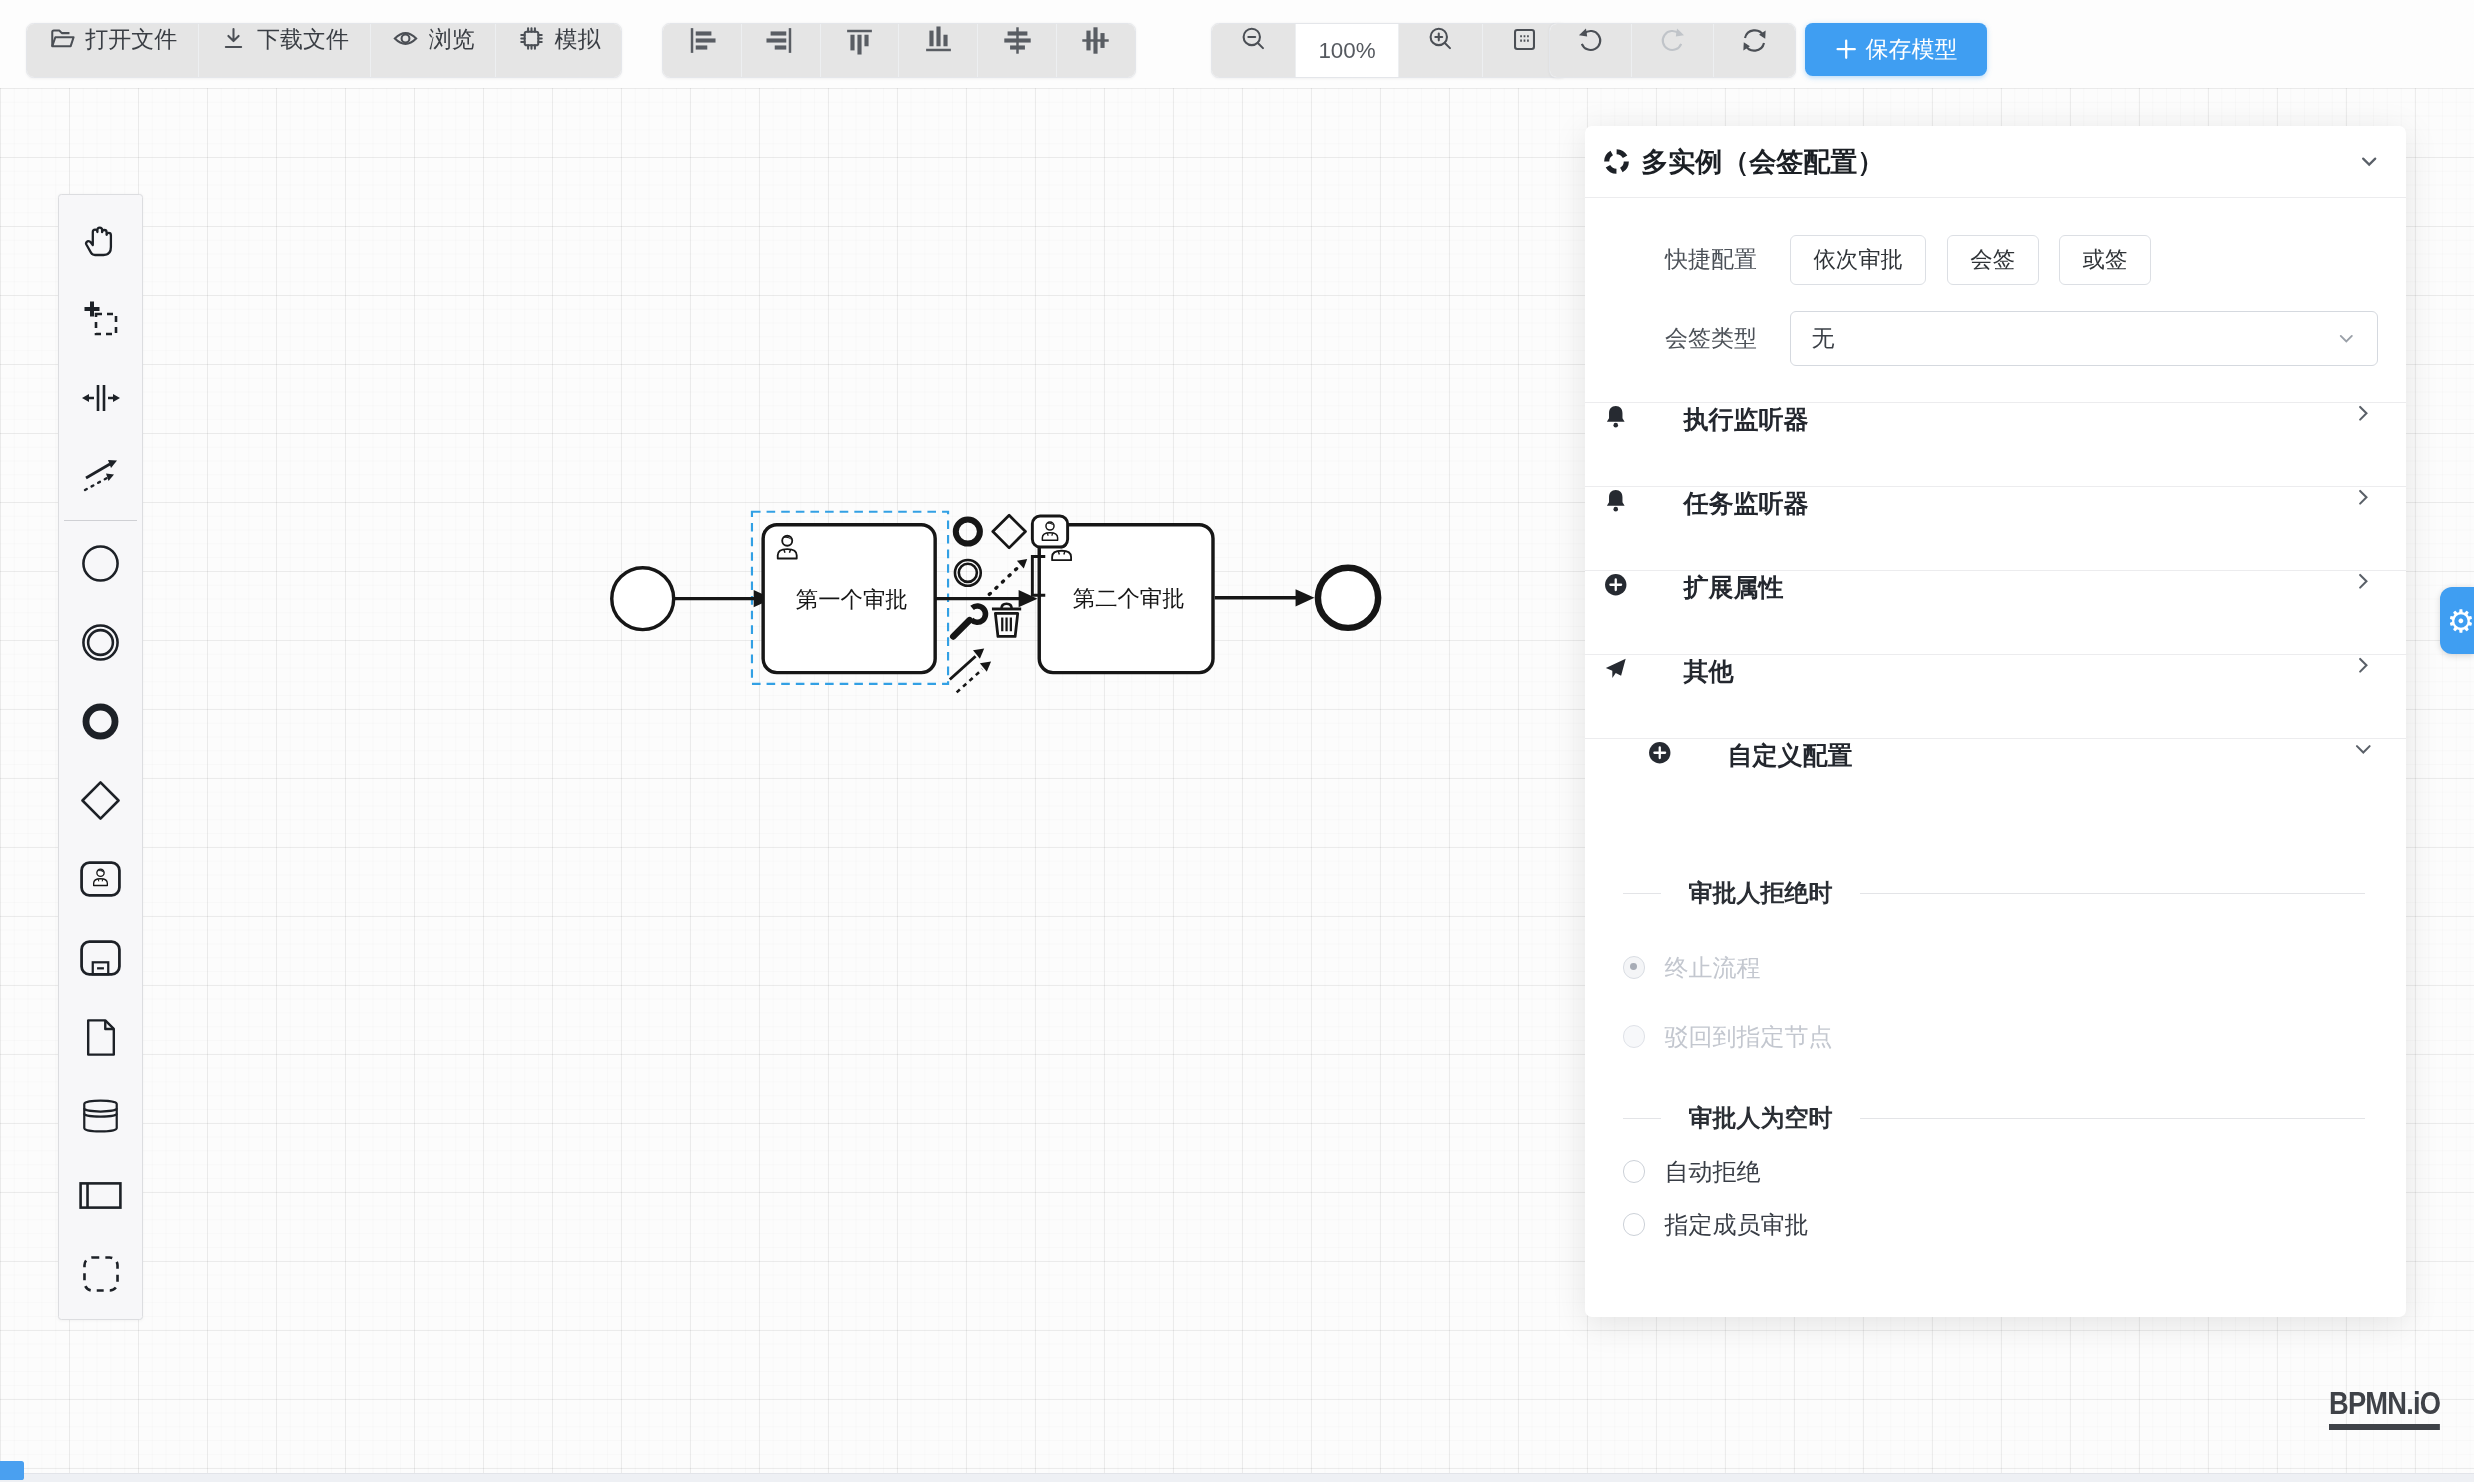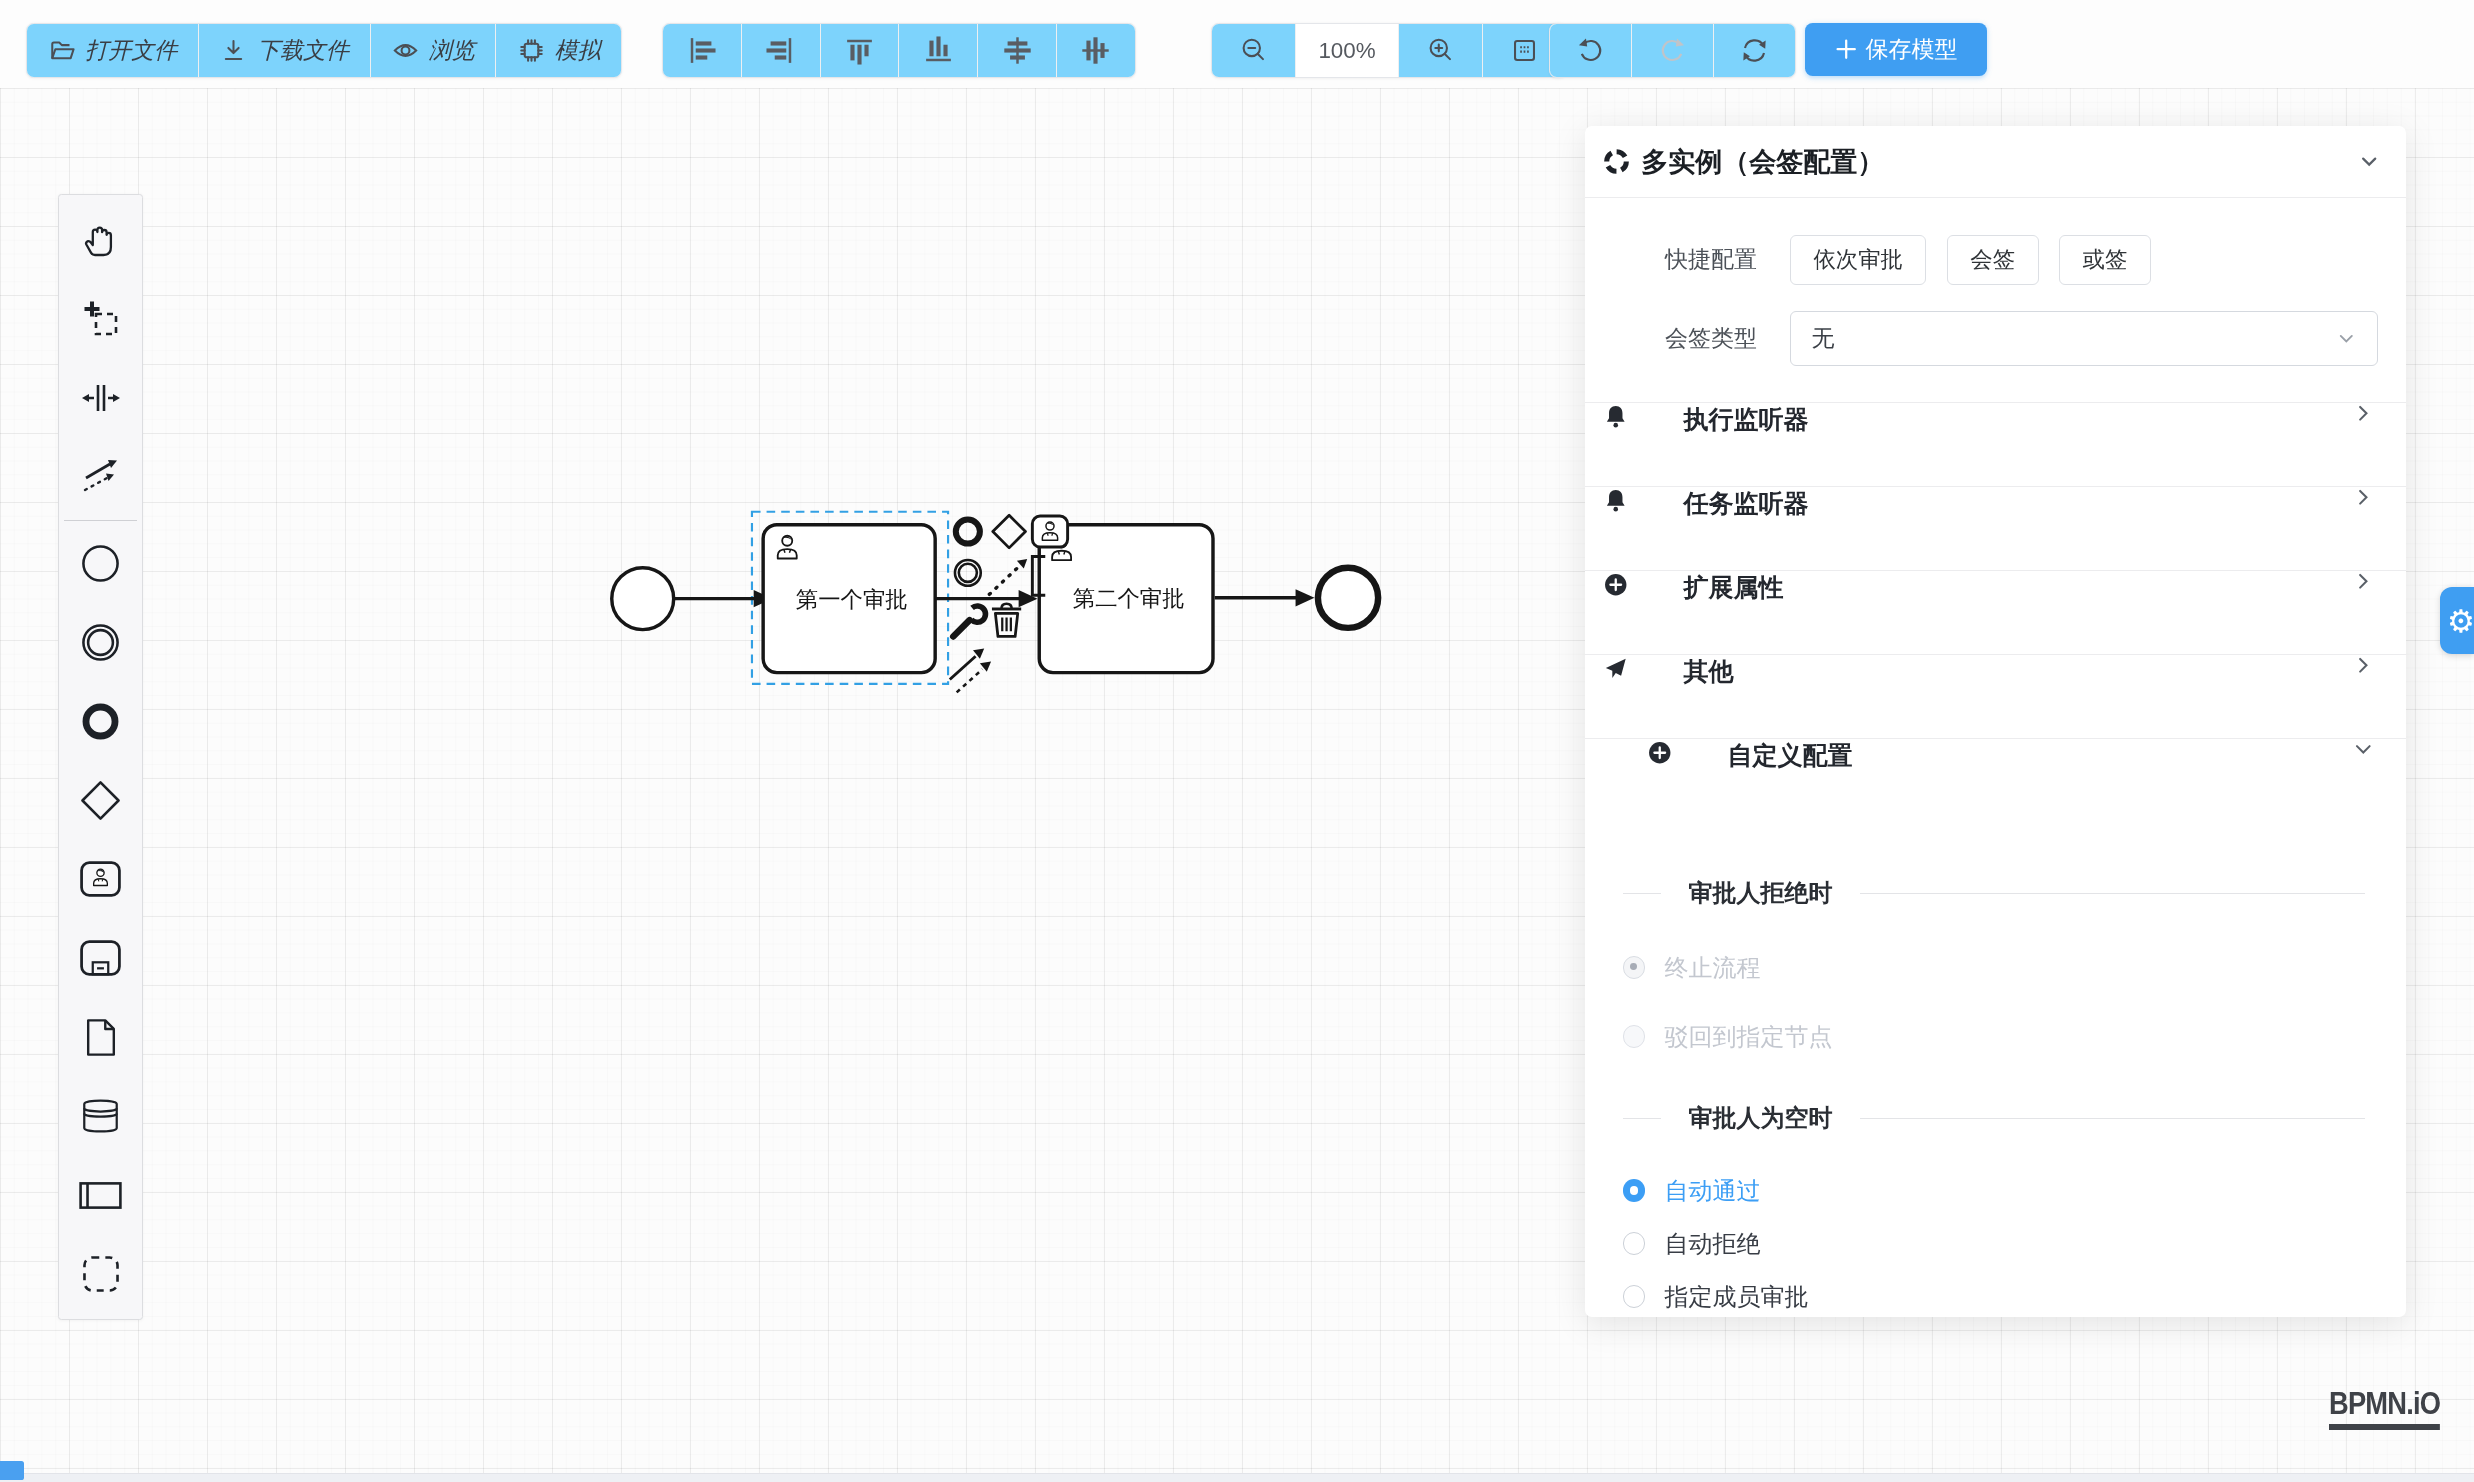--- a/index.html
+++ b/index.html
@@ -10,23 +10,23 @@
     background-image:
       linear-gradient(to right, rgba(0,0,0,0.055) 0.9px, transparent 0.9px),
       linear-gradient(to bottom, rgba(0,0,0,0.055) 0.9px, transparent 0.9px),
       linear-gradient(to right, rgba(0,0,0,0.016) 0.9px, transparent 0.9px),
       linear-gradient(to bottom, rgba(0,0,0,0.016) 0.9px, transparent 0.9px);
     background-size:69px 69px,69px 69px,13.8px 13.8px,13.8px 13.8px;}
   
   .toolbar{position:absolute;left:0;top:0;width:100%;height:88px;}
   .tgroup{position:absolute;top:23px;height:53px;display:flex;align-items:stretch;background:#fff;
           border:0.9px solid #e4e6ea;border-radius:7.7px;box-shadow:0 0.9px 2.6px rgba(0,0,0,0.05);overflow:hidden;}
-  .tbtn{display:flex;align-items:center;justify-content:center;gap:8.6px;padding:0 20.6px;
-        border-right:0.9px solid #edeff1;background:#7dd3fc;border-top:none;border-bottom:none;border-left:none;
-        font-size:23px;color:#3a3e44;cursor:pointer;white-space:nowrap;font-style:italic;}
+  .tbtn{display:flex;justify-content:center;gap:8.6px;padding:0 20.6px;
+        border-right:0.9px solid #edeff1;background:#e5e5e5;border-top:none;border-bottom:none;border-left:none;
+        font-size:23px;color:#3a3e44;cursor:pointer;white-space:nowrap;}
   .tbtn:last-child{border-right:none;}
   .tbtn svg{flex:0 0 auto;}
   .zoom-level{display:flex;align-items:center;justify-content:center;padding:0 22.4px;font-size:22.4px;color:#55595f;
               border-right:0.9px solid #edeff1;}
   .save-btn{position:absolute;left:1805px;top:23px;width:182px;height:53px;border:none;border-radius:7.7px;
             background:#3f9ef2;color:#fff;font-size:23px;display:flex;align-items:center;justify-content:center;
             gap:8.6px;cursor:pointer;box-shadow:0 1.7px 5.2px rgba(63,158,242,0.35);}
   
   .palette{position:absolute;left:58px;top:194px;width:83px;background:#f7f7f9;border:0.9px solid #dcdde0;
            border-radius:3.4px;display:flex;flex-direction:column;align-items:center;padding:5.2px 0;
@@ -585,24 +585,20 @@
       <div class="radio-row">
         <span class="radio dis"></span>
         <span class="r-label dis">驳回到指定节点</span>
       </div>
 
       <div class="group-title second">
         <span class="line-s"></span>
         <span class="g-text">审批人为空时</span>
         <span class="line-l"></span>
       </div>
-      <div class="radio-row first2">
-        <span class="radio blue"></span>
-        <span class="r-label blue">自动通过</span>
-      </div>
       <div class="radio-row gap40">
         <span class="radio plain"></span>
         <span class="r-label">自动拒绝</span>
       </div>
       <div class="radio-row gap40">
         <span class="radio plain"></span>
         <span class="r-label">指定成员审批</span>
       </div>
     </div>
   </aside>

